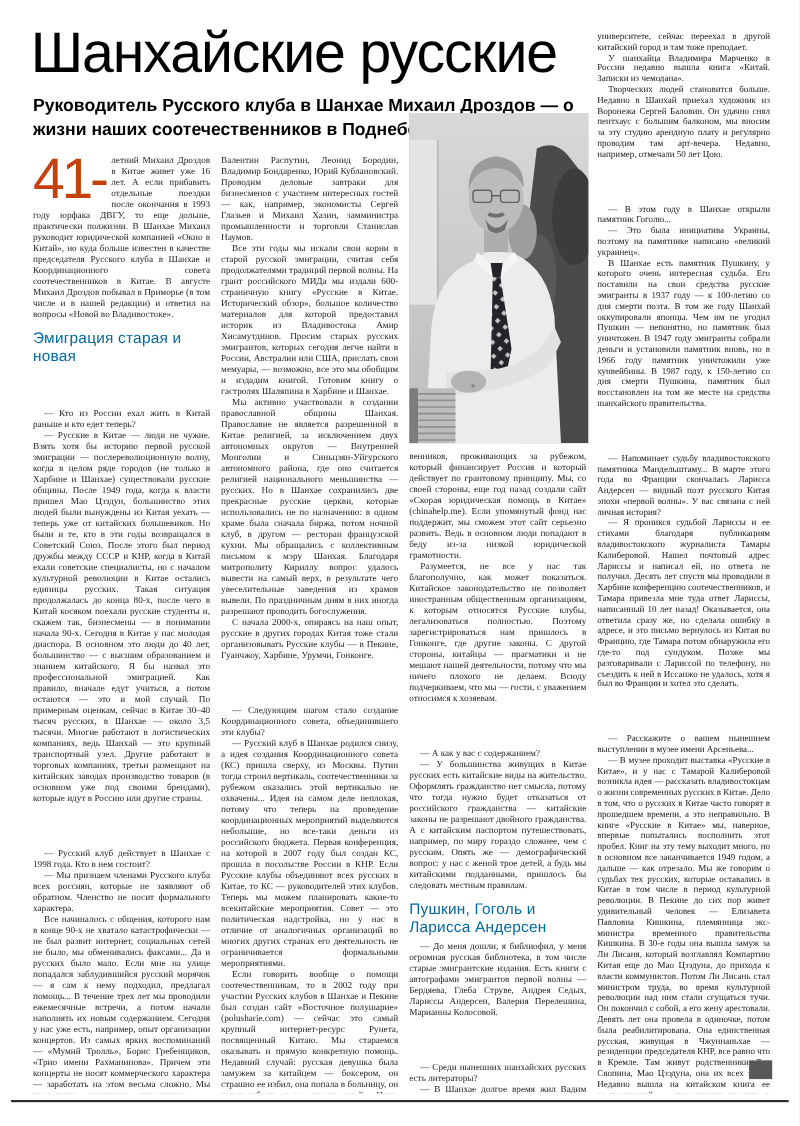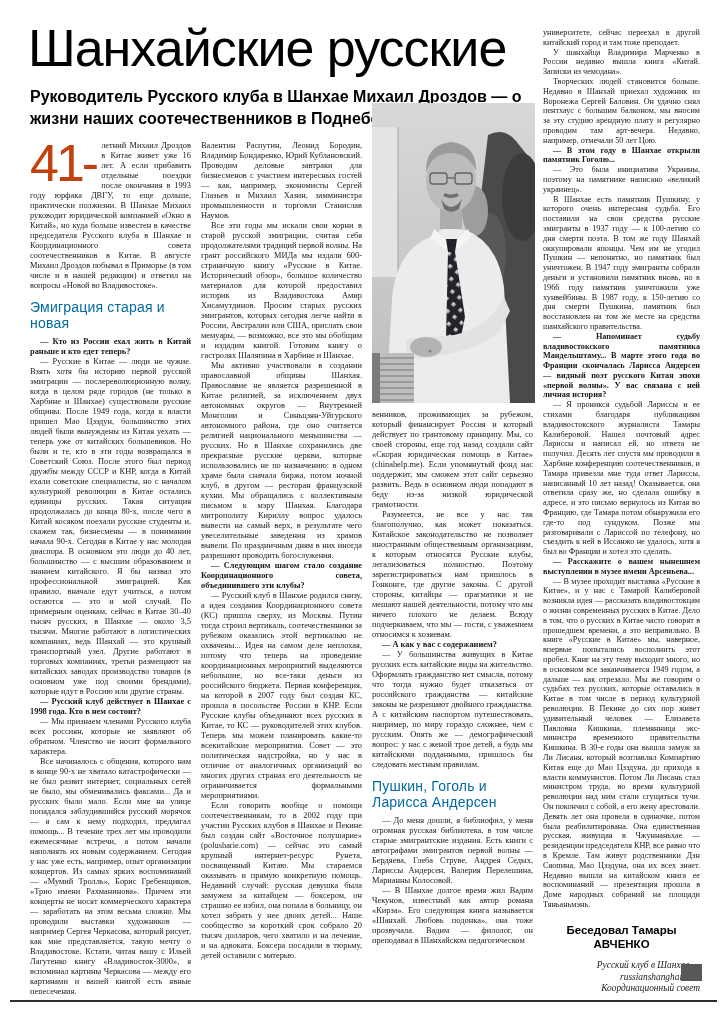--- a/index.html
+++ b/index.html
@@ -13,21 +13,21 @@
   .photo{position:absolute;left:372px;top:103px;width:163px;height:300px;margin:0;overflow:hidden;background:#c9c9c9;}
   .photo svg{display:block;}
   .col{position:absolute;overflow:hidden;text-align:justify;font-size:8.4px;line-height:10px;}
   .col-1{left:30px; top:141px;width:161px;height:853px;}
   .col-2{left:201px;top:141px;width:161px;height:853px;}
   .col-3{left:372px;top:410px;width:161px;height:584px;}
   .col-4{left:543px;top:28px; width:157px;height:966px;font-size:8.2px;line-height:9.8px;}
   .blk{margin:0;text-indent:10px;}
   .blk.cont{text-indent:0;}
   .blk-intro{text-indent:0;margin-bottom:2px;}
-  .blk-q{font-weight:bold;}
+  .blk-q{font-weight:normal;margin-top:40px;}
   .blk-header{font-family:"Liberation Sans",sans-serif;font-weight:400;font-size:14px;line-height:15.5px;
         letter-spacing:.2px;margin:9px 0 6px;text-indent:0;text-align:left;color:#0369a1;}
   .dropcap{float:left;font-family:"Liberation Sans",sans-serif;font-size:52px;line-height:41px;
         letter-spacing:-3px;font-weight:400;color:#c2410c;margin:2px 5px 0 0;}
   .blk-signature{font-family:"Liberation Sans",sans-serif;font-weight:bold;font-size:11.5px;line-height:14px;
         text-align:center;text-indent:0;margin:13px 0 9px;color:#000;}
   .blk-contact{font-style:italic;font-size:9.4px;line-height:11.8px;text-align:right;text-indent:0;}
   .end-marker{position:absolute;left:681px;top:964px;width:21px;height:17px;}
   .bottom-rule{position:absolute;left:10px;top:1000px;width:707px;height:2px;}
 </style>
@@ -99,31 +99,33 @@
       <p class="blk blk-q">— Кто из России ехал жить в Китай раньше и кто едет теперь?</p>
       <p class="blk blk-p">— Русские в Китае — люди не чужие. Взять хотя бы историю первой русской эмиграции — послереволюционную волну, когда в целом ряде городов (не только в Харбине и Шанхае) существовали русские общины. После 1949 года, когда к власти пришел Мао Цзэдун, большинство этих людей были вынуждены из Китая уехать — теперь уже от китайских большевиков. Но были и те, кто в эти годы возвращался в Советский Союз. После этого был период дружбы между СССР и КНР, когда в Китай ехали советские специалисты, но с началом культурной революции в Китае остались единицы русских. Такая ситуация продолжалась до конца 80-х, после чего в Китай косяком поехали русские студенты и, скажем так, бизнесмены — в понимании начала 90-х. Сегодня в Китае у нас молодая диаспора. В основном это люди до 40 лет, большинство — с высшим образованием и знанием китайского. Я бы назвал это профессиональной эмиграцией. Как правило, вначале едут учиться, а потом остаются — это и мой случай. По примерным оценкам, сейчас в Китае 30–40 тысяч русских, в Шанхае — около 3,5 тысячи. Многие работают в логистических компаниях, ведь Шанхай — это крупный транспортный узел. Другие работают в торговых компаниях, третьи размещают на китайских заводах производство товаров (в основном уже под своими брендами), которые идут в Россию или другие страны.</p>
       <p class="blk blk-q">— Русский клуб действует в Шанхае с 1998 года. Кто в нем состоит?</p>
       <p class="blk blk-p">— Мы признаем членами Русского клуба всех россиян, которые не заявляют об обратном. Членство не носит формального характера.</p>
       <p class="blk blk-p">Все начиналось с общения, которого нам в конце 90-х не хватало катастрофически — не был развит интернет, социальных сетей не было, мы обменивались факсами... Да и русских было мало. Если мне на улице попадался заблудившийся русский морячок — я сам к нему подходил, предлагал помощь... В течение трех лет мы проводили ежемесячные встречи, а потом начали наполнять их новым содержанием. Сегодня у нас уже есть, например, опыт организации концертов. Из самых ярких воспоминаний — «Мумий Тролль», Борис Гребенщиков, «Трио имени Рахманинова». Причем эти концерты не носят коммерческого характера — заработать на этом весьма сложно. Мы проводили выставки художников — например Сергея Черкасова, который рисует, как мне представляется, такую мечту о Владивостоке. Кстати, читая вашу с Ильей Лагутенко книгу «Владивосток-3000», я вспоминал картины Черкасова — между его картинами и вашей книгой есть явные пересечения.</p>
     </div>
   <div class="col col-2">
       <p class="blk blk-p cont">Валентин Распутин, Леонид Бородин, Владимир Бондаренко, Юрий Кублановский. Проводим деловые завтраки для бизнесменов с участием интересных гостей — как, например, экономисты Сергей Глазьев и Михаил Хазин, замминистра промышленности и торговли Станислав Наумов.</p>
       <p class="blk blk-p">Все эти годы мы искали свои корни в старой русской эмиграции, считая себя продолжателями традиций первой волны. На грант российского МИДа мы издали 600-страничную книгу «Русские в Китае. Исторический обзор», большое количество материалов для которой предоставил историк из Владивостока Амир Хисамутдинов. Просим старых русских эмигрантов, которых сегодня легче найти в России, Австралии или США, прислать свои мемуары, — возможно, все это мы обобщим и издадим книгой. Готовим книгу о гастролях Шаляпина в Харбине и Шанхае.</p>
       <p class="blk blk-p">Мы активно участвовали в создании православной общины Шанхая. Православие не является разрешенной в Китае религией, за исключением двух автономных округов — Внутренней Монголии и Синьцзян-Уйгурского автономного района, где оно считается религией национального меньшинства — русских. Но в Шанхае сохранились две прекрасные русские церкви, которые использовались не по назначению: в одном храме была сначала биржа, потом ночной клуб, в другом — ресторан французской кухни. Мы обращались с коллективным письмом к мэру Шанхая. Благодаря митрополиту Кириллу вопрос удалось вывести на самый верх, в результате чего увеселительные заведения из храмов вывели. По праздничным дням в них иногда разрешают проводить богослужения.</p>
+      <p class="blk blk-p">С начала 2000-х, опираясь на наш опыт, русские в других городах Китая тоже стали организовывать Русские клубы — в Пекине, Гуанчжоу, Харбине, Урумчи, Гонконге.</p>
       <p class="blk blk-q">— Следующим шагом стало создание Координационного совета, объединившего эти клубы?</p>
       <p class="blk blk-p">— Русский клуб в Шанхае родился снизу, а идея создания Координационного совета (КС) пришла сверху, из Москвы. Путин тогда строил вертикаль, соотечественники за рубежом оказались этой вертикалью не охвачены... Идея на самом деле неплохая, потому что теперь на проведение координационных мероприятий выделяются небольшие, но все-таки деньги из российского бюджета. Первая конференция, на которой в 2007 году был создан КС, прошла в посольстве России в КНР. Если Русские клубы объединяют всех русских в Китае, то КС — руководителей этих клубов. Теперь мы можем планировать какие-то всекитайские мероприятия. Совет — это политическая надстройка, но у нас в отличие от аналогичных организаций во многих других странах его деятельность не ограничивается формальными мероприятиями.</p>
       <p class="blk blk-p">Если говорить вообще о помощи соотечественникам, то в 2002 году при участии Русских клубов в Шанхае и Пекине был создан сайт «Восточное полушарие» (polusharie.com) — сейчас это самый крупный интернет-ресурс Рунета, посвященный Китаю. Мы стараемся оказывать и прямую конкретную помощь. Недавний случай: русская девушка была замужем за китайцем — боксером, он страшно ее избил, она попала в больницу, он хотел забрать у нее двоих детей... Наше сообщество за короткий срок собрало 20 тысяч долларов, чего хватило и на лечение, и на адвоката. Боксера посадили в тюрьму, детей оставили с матерью.</p>
     </div>
   <div class="col col-3">
       <p class="blk blk-p cont">венников, проживающих за рубежом, который финансирует Россия и который действует по грантовому принципу. Мы, со своей стороны, еще год назад создали сайт «Скорая юридическая помощь в Китае» (chinahelp.me). Если упомянутый фонд нас поддержит, мы сможем этот сайт серьезно развить. Ведь в основном люди попадают в беду из-за низкой юридической грамотности.</p>
       <p class="blk blk-p">Разумеется, не все у нас так благополучно, как может показаться. Китайское законодательство не позволяет иностранным общественным организациям, к которым относятся Русские клубы, легализоваться полностью. Поэтому зарегистрироваться нам пришлось в Гонконге, где другие законы. С другой стороны, китайцы — прагматики и не мешают нашей деятельности, потому что мы ничего плохого не делаем. Всюду подчеркиваем, что мы — гости, с уважением относимся к хозяевам.</p>
       <p class="blk blk-q">— А как у вас с содержанием?</p>
       <p class="blk blk-p">— У большинства живущих в Китае русских есть китайские виды на жительство. Оформлять гражданство нет смысла, потому что тогда нужно будет отказаться от российского гражданства — китайские законы не разрешают двойного гражданства. А с китайским паспортом путешествовать, например, по миру гораздо сложнее, чем с русским. Опять же — демографический вопрос: у нас с женой трое детей, а будь мы китайскими подданными, пришлось бы следовать местным правилам.</p>
       <h2 class="blk blk-header">Пушкин, Гоголь и Ларисса Андерсен</h2>
       <p class="blk blk-p">— До меня дошли, я библиофил, у меня огромная русская библиотека, в том числе старые эмигрантские издания. Есть книги с автографами эмигрантов первой волны — Бердяева, Глеба Струве, Андрея Седых, Лариссы Андерсен, Валерия Перелешина, Марианны Колосовой.</p>
+      <p class="blk blk-q">— Среди нынешних шанхайских русских есть литераторы?</p>
       <p class="blk blk-p">— В Шанхае долгое время жил Вадим Чекунов, известный как автор романа «Кирза». Его следующая книга называется «Шанхай. Любовь подонка», она тоже прозвучала. Вадим — филолог, он преподавал в Шанхайском педагогическом</p>
     </div>
   <div class="col col-4">
       <p class="blk blk-p cont">университете, сейчас переехал в другой китайский город и там тоже преподает.</p>
       <p class="blk blk-p">У шанхайца Владимира Марченко в России недавно вышла книга «Китай. Записки из чемодана».</p>
       <p class="blk blk-p">Творческих людей становится больше. Недавно в Шанхай приехал художник из Воронежа Сергей Баловин. Он удачно снял пентхаус с большим балконом, мы вносим за эту студию арендную плату и регулярно проводим там арт-вечера. Недавно, например, отмечали 50 лет Цою.</p>
       <p class="blk blk-q">— В этом году в Шанхае открыли памятник Гоголю...</p>
       <p class="blk blk-p">— Это была инициатива Украины, поэтому на памятнике написано «великий украинец».</p>
       <p class="blk blk-p">В Шанхае есть памятник Пушкину, у которого очень интересная судьба. Его поставили на свои средства русские эмигранты в 1937 году — к 100-летию со дня смерти поэта. В том же году Шанхай оккупировали японцы. Чем им не угодил Пушкин — непонятно, но памятник был уничтожен. В 1947 году эмигранты собрали деньги и установили памятник вновь, но в 1966 году памятник уничтожили уже хунвейбины. В 1987 году, к 150-летию со дня смерти Пушкина, памятник был восстановлен на том же месте на средства шанхайского правительства.</p>
       <p class="blk blk-q">— Напоминает судьбу владивостокского памятника Мандельштаму... В марте этого года во Франции скончалась Ларисса Андерсен — видный поэт русского Китая эпохи «первой волны». У вас связана с ней личная история?</p>

